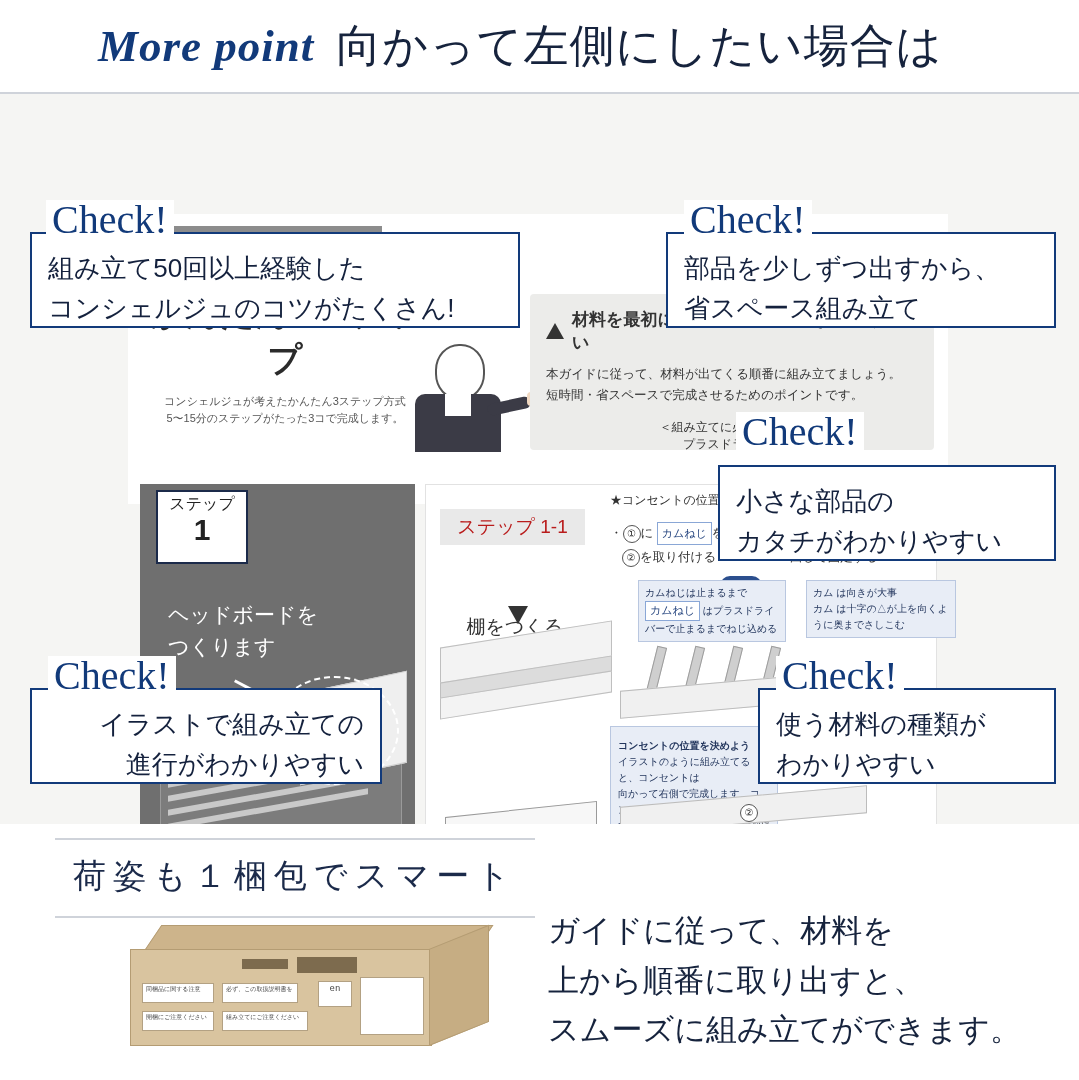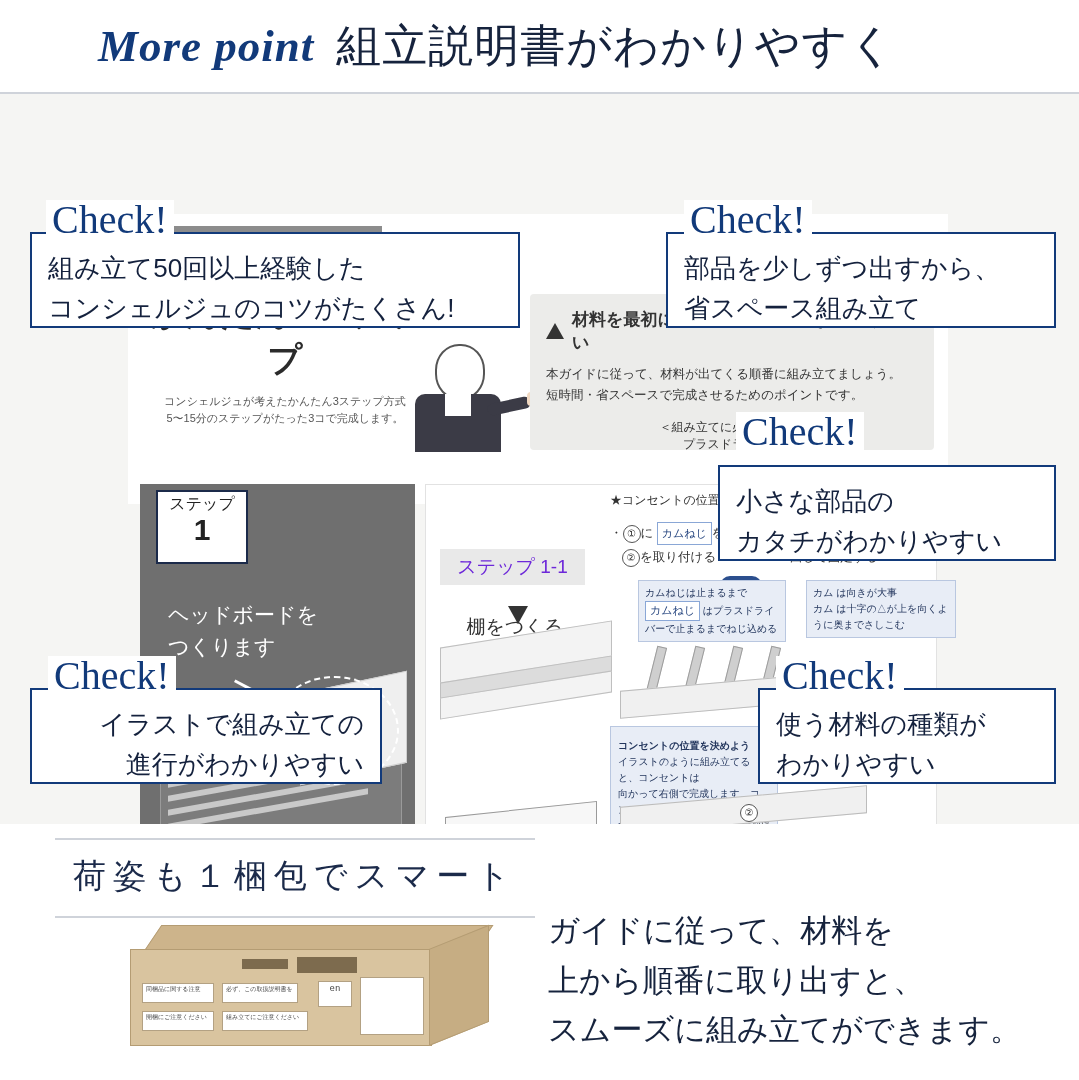--- a/index.html
+++ b/index.html
@@ -127,21 +127,21 @@
     border-left:11px solid #fff;border-top:7px solid transparent;border-bottom:7px solid transparent;
     transform:rotate(28deg);
   }
 
   
   .step11-panel{
     position:absolute;left:425px;top:390px;width:510px;height:420px;background:#ffffff;border:1px solid #e2e2e2;
   }
   .step11-tag{
     position:absolute;left:440px;top:415px;width:145px;height:36px;background:#e9e9e9;
-    display:flex;align-items:center;justify-content:center;font-size:19px;color:#6d28d9;margin-top:40px;
+    display:flex;align-items:center;justify-content:center;font-size:19px;color:#b91c1c;
   }
   .tana{
     position:absolute;left:450px;top:480px;width:130px;text-align:center;font-size:19px;color:#333;margin-top:40px;
   }
   .down-arrow{
     position:absolute;left:508px;top:512px;width:0;height:0;
     border-left:10px solid transparent;border-right:10px solid transparent;border-top:18px solid #333;
   }
   .board-iso{
     position:absolute;left:440px;top:540px;width:170px;height:70px;background:#f3f3f3;
@@ -245,21 +245,21 @@
   }
   .carton .blk{position:absolute;background:#7d6b4e;}
 </style>
 </head>
 <body>
 
 <div class="page">
 
   <div class="header">
     <div class="more-point">More point</div>
-    <div class="header-title">組立説明書がわかりやすく</div>
+    <div class="header-title">向かって左側にしたい場合は</div>
   </div>
 
   <div class="photo">
 
     <div class="guide-card"></div>
 
     <div class="banner">このページを必ずお読みください</div>
 
     <div class="kantan-wrap">
       <div class="kantan-sub">はじめてでも、くみたて上手</div>

